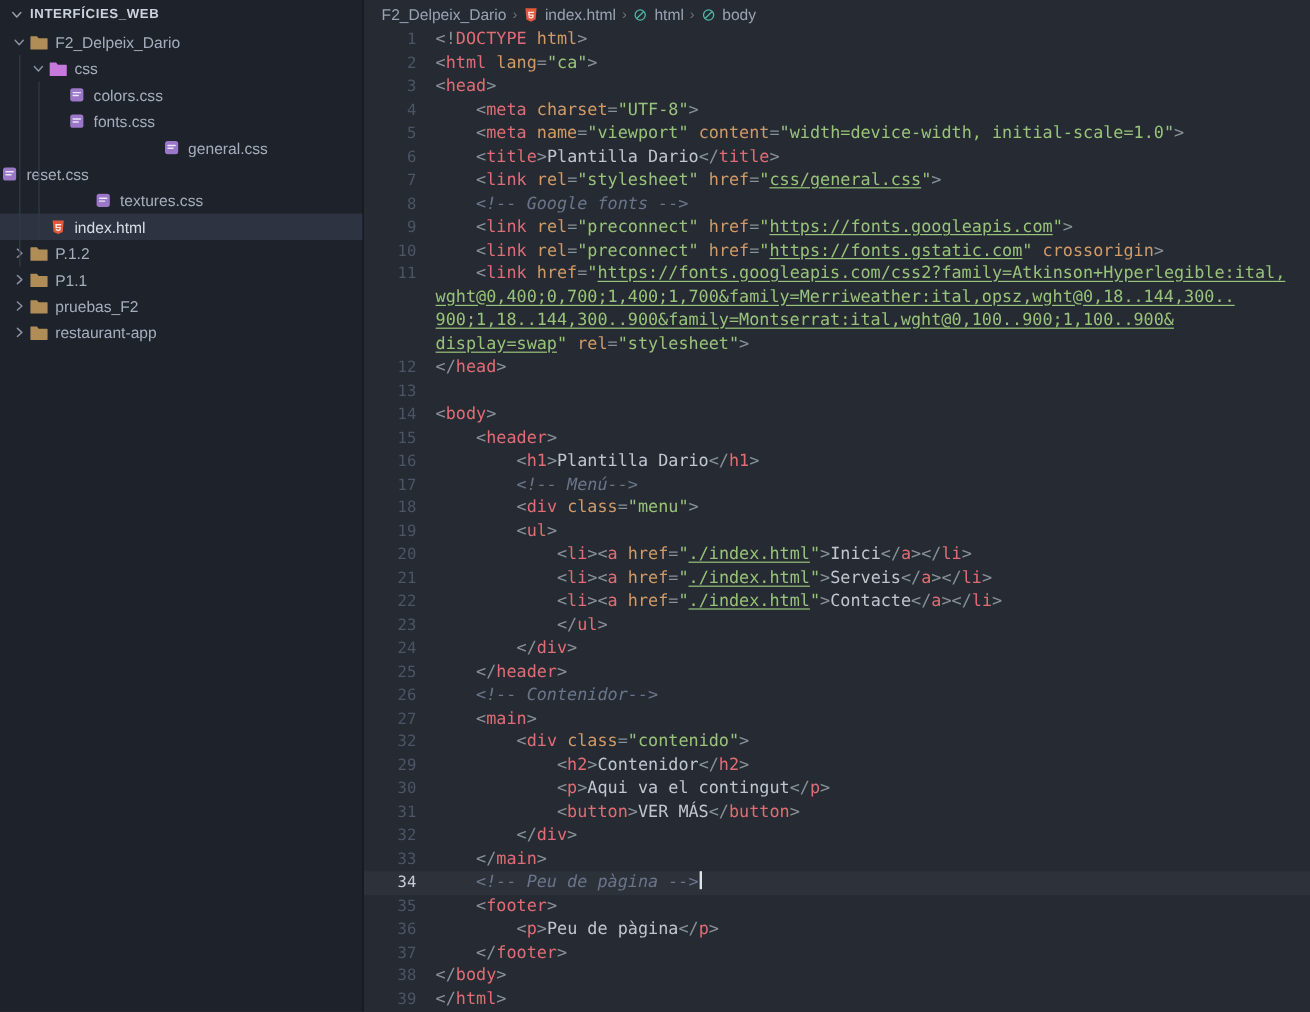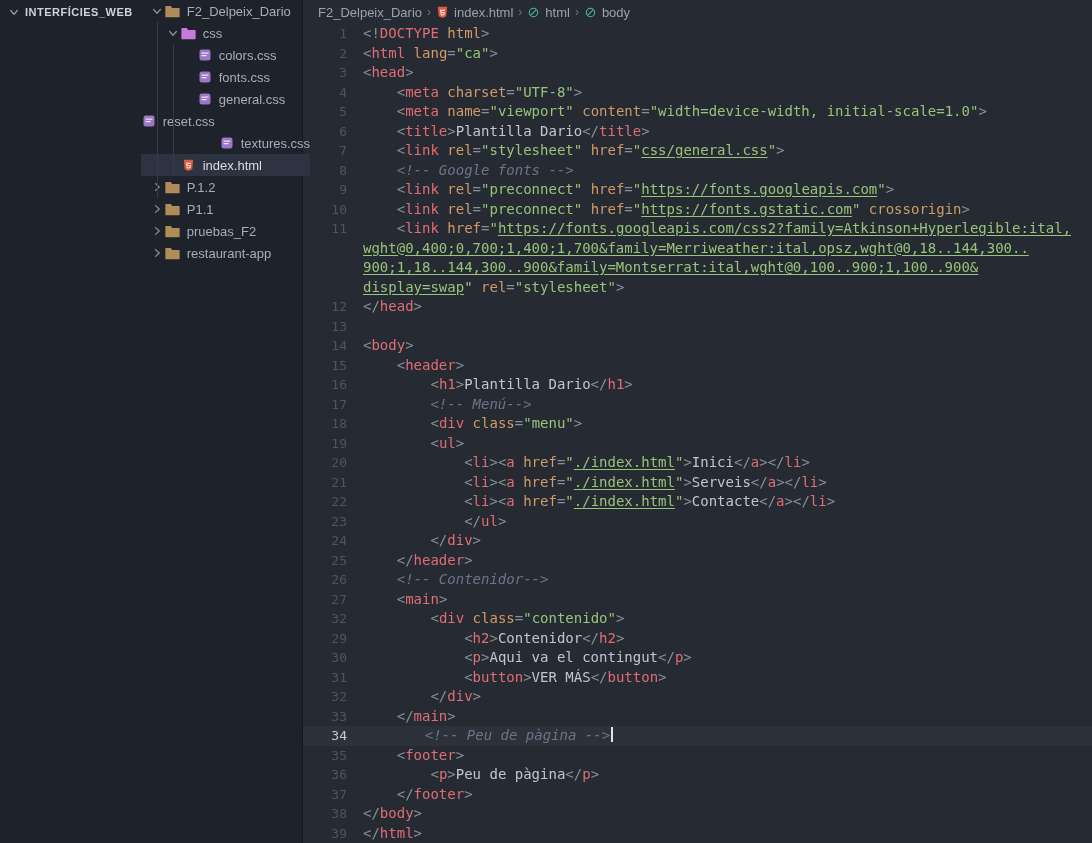--- a/index.html
+++ b/index.html
@@ -1,21 +1,21 @@
 <!DOCTYPE html>
 <html style="--editor-bg: #262b33; --sidebar-bg: #1e222b; --selected-bg: #2d3340; --tag: #e06c75; --attr: #d19a66; --string: #98c379; --comment: #6b7589; --punct: #889098; --text: #c0c6d1; --line-number: #4c5565; --line-number-active: #c6ccd8; --breadcrumb: #9aa2b3; --folder-icon: #b08d57; --folder-css-icon: #c678dd; --css-file-icon: #9b77c8; --html-file-icon: #e2593d; --symbol-icon: #4fb8a8;"><head>
 <meta charset="utf-8">
 <style>
   * { margin:0; padding:0; box-sizing:border-box; }
   html,body { width:1092px; height:843px; overflow:hidden; }
   body { font-family:"Liberation Sans", sans-serif; background:var(--editor-bg,#262b33); }
   .app { display:flex; width:1092px; height:843px; }
 
   
-  .sidebar { width:303px; flex:none; background:var(--sidebar-bg,#1e222b); border-right:1px solid #14171d; display:flex; flex-direction:row; }
+  .sidebar { width:303px; flex:none; background:var(--sidebar-bg,#1e222b); border-right:1px solid #14171d; display:flex; flex-direction:column; }
   .explorer-header { height:24px; flex:none; display:flex; align-items:center; padding:0 8px; gap:5px;
                      color:#ccd2de; font-size:11px; font-weight:bold; letter-spacing:.5px; }
   .explorer-header .hdr-chev { color:#9aa1ae; display:flex; }
   .tree { position:relative; flex:1; }
   .tree-row { height:22px; display:flex; align-items:center; font-size:13px; color:#a6aebd; white-space:nowrap; cursor:pointer; }
   .tree-row.selected { background:var(--selected-bg,#2d3340); color:#d9dde6; }
   .chev { width:16px; flex:none; display:flex; align-items:center; justify-content:center; color:#8b93a3; }
   .chev svg.rot { transform:rotate(90deg); }
   .ticon { width:16px; height:16px; flex:none; display:flex; align-items:center; justify-content:center; margin-right:6px; }
   .tlabel { overflow:hidden; text-overflow:ellipsis; }
@@ -24,21 +24,21 @@
   
   .main { flex:1; display:flex; flex-direction:column; min-width:0; }
   .breadcrumb { height:24px; flex:none; display:flex; align-items:center; padding:0 15px; font-size:13px;
                 color:var(--breadcrumb,#9aa2b3); }
   .bc-item { display:flex; align-items:center; gap:5px; cursor:pointer; }
   .bc-sep { color:#6b7280; margin:0 5px; font-size:12px; }
   .bc-icon { display:flex; align-items:center; }
 
   .editor { flex:1; font-family:"DejaVu Sans Mono","Liberation Mono",monospace; font-size:14px; overflow:hidden; }
   .code-row { display:flex; height:19.5px; line-height:19.5px; }
-  .code-row.active { background:rgba(145,155,175,0.06);gap:28px; }
+  .code-row.active { background:rgba(145,155,175,0.06); }
   .gutter { width:44px; flex:none; text-align:right; font-size:13px; color:var(--line-number,#4c5565); user-select:none; }
   .code-row.active .gutter { color:var(--line-number-active,#c6ccd8); }
   .code { white-space:pre; margin-left:16px; }
 
   .tk-t { color:var(--tag,#e06c75); }
   .tk-a { color:var(--attr,#d19a66); }
   .tk-s { color:var(--string,#98c379); }
   .tk-u { color:var(--string,#98c379); text-decoration:underline; text-underline-offset:2px; }
   .tk-b { color:var(--punct,#889098); }
   .tk-x { color:var(--text,#c0c6d1); }
@@ -100,21 +100,21 @@
         </div>
         <div class="tree-row" style="padding-left: 56px; text-align: center;">
           <span class="ticon">
             <svg width="12" height="12" viewBox="0 0 12 12">
               <rect x=".5" y=".5" width="11" height="11" rx="2.2" fill="#9b77c8"></rect>
               <path d="M3 4.2h6M3 6.6h4.2" stroke="rgba(255,255,255,.8)" stroke-width="1.2" stroke-linecap="round"></path>
             </svg>
           </span>
           <span class="tlabel">fonts.css</span>
         </div>
-        <div class="tree-row" style="padding-left: 56px;">
+        <div class="tree-row" style="padding-left: 56px; justify-content: center;">
           <span class="ticon">
             <svg width="12" height="12" viewBox="0 0 12 12">
               <rect x=".5" y=".5" width="11" height="11" rx="2.2" fill="#9b77c8"></rect>
               <path d="M3 4.2h6M3 6.6h4.2" stroke="rgba(255,255,255,.8)" stroke-width="1.2" stroke-linecap="round"></path>
             </svg>
           </span>
           <span class="tlabel">general.css</span>
         </div>
         <div class="tree-row" style="">
           <span class="ticon">

